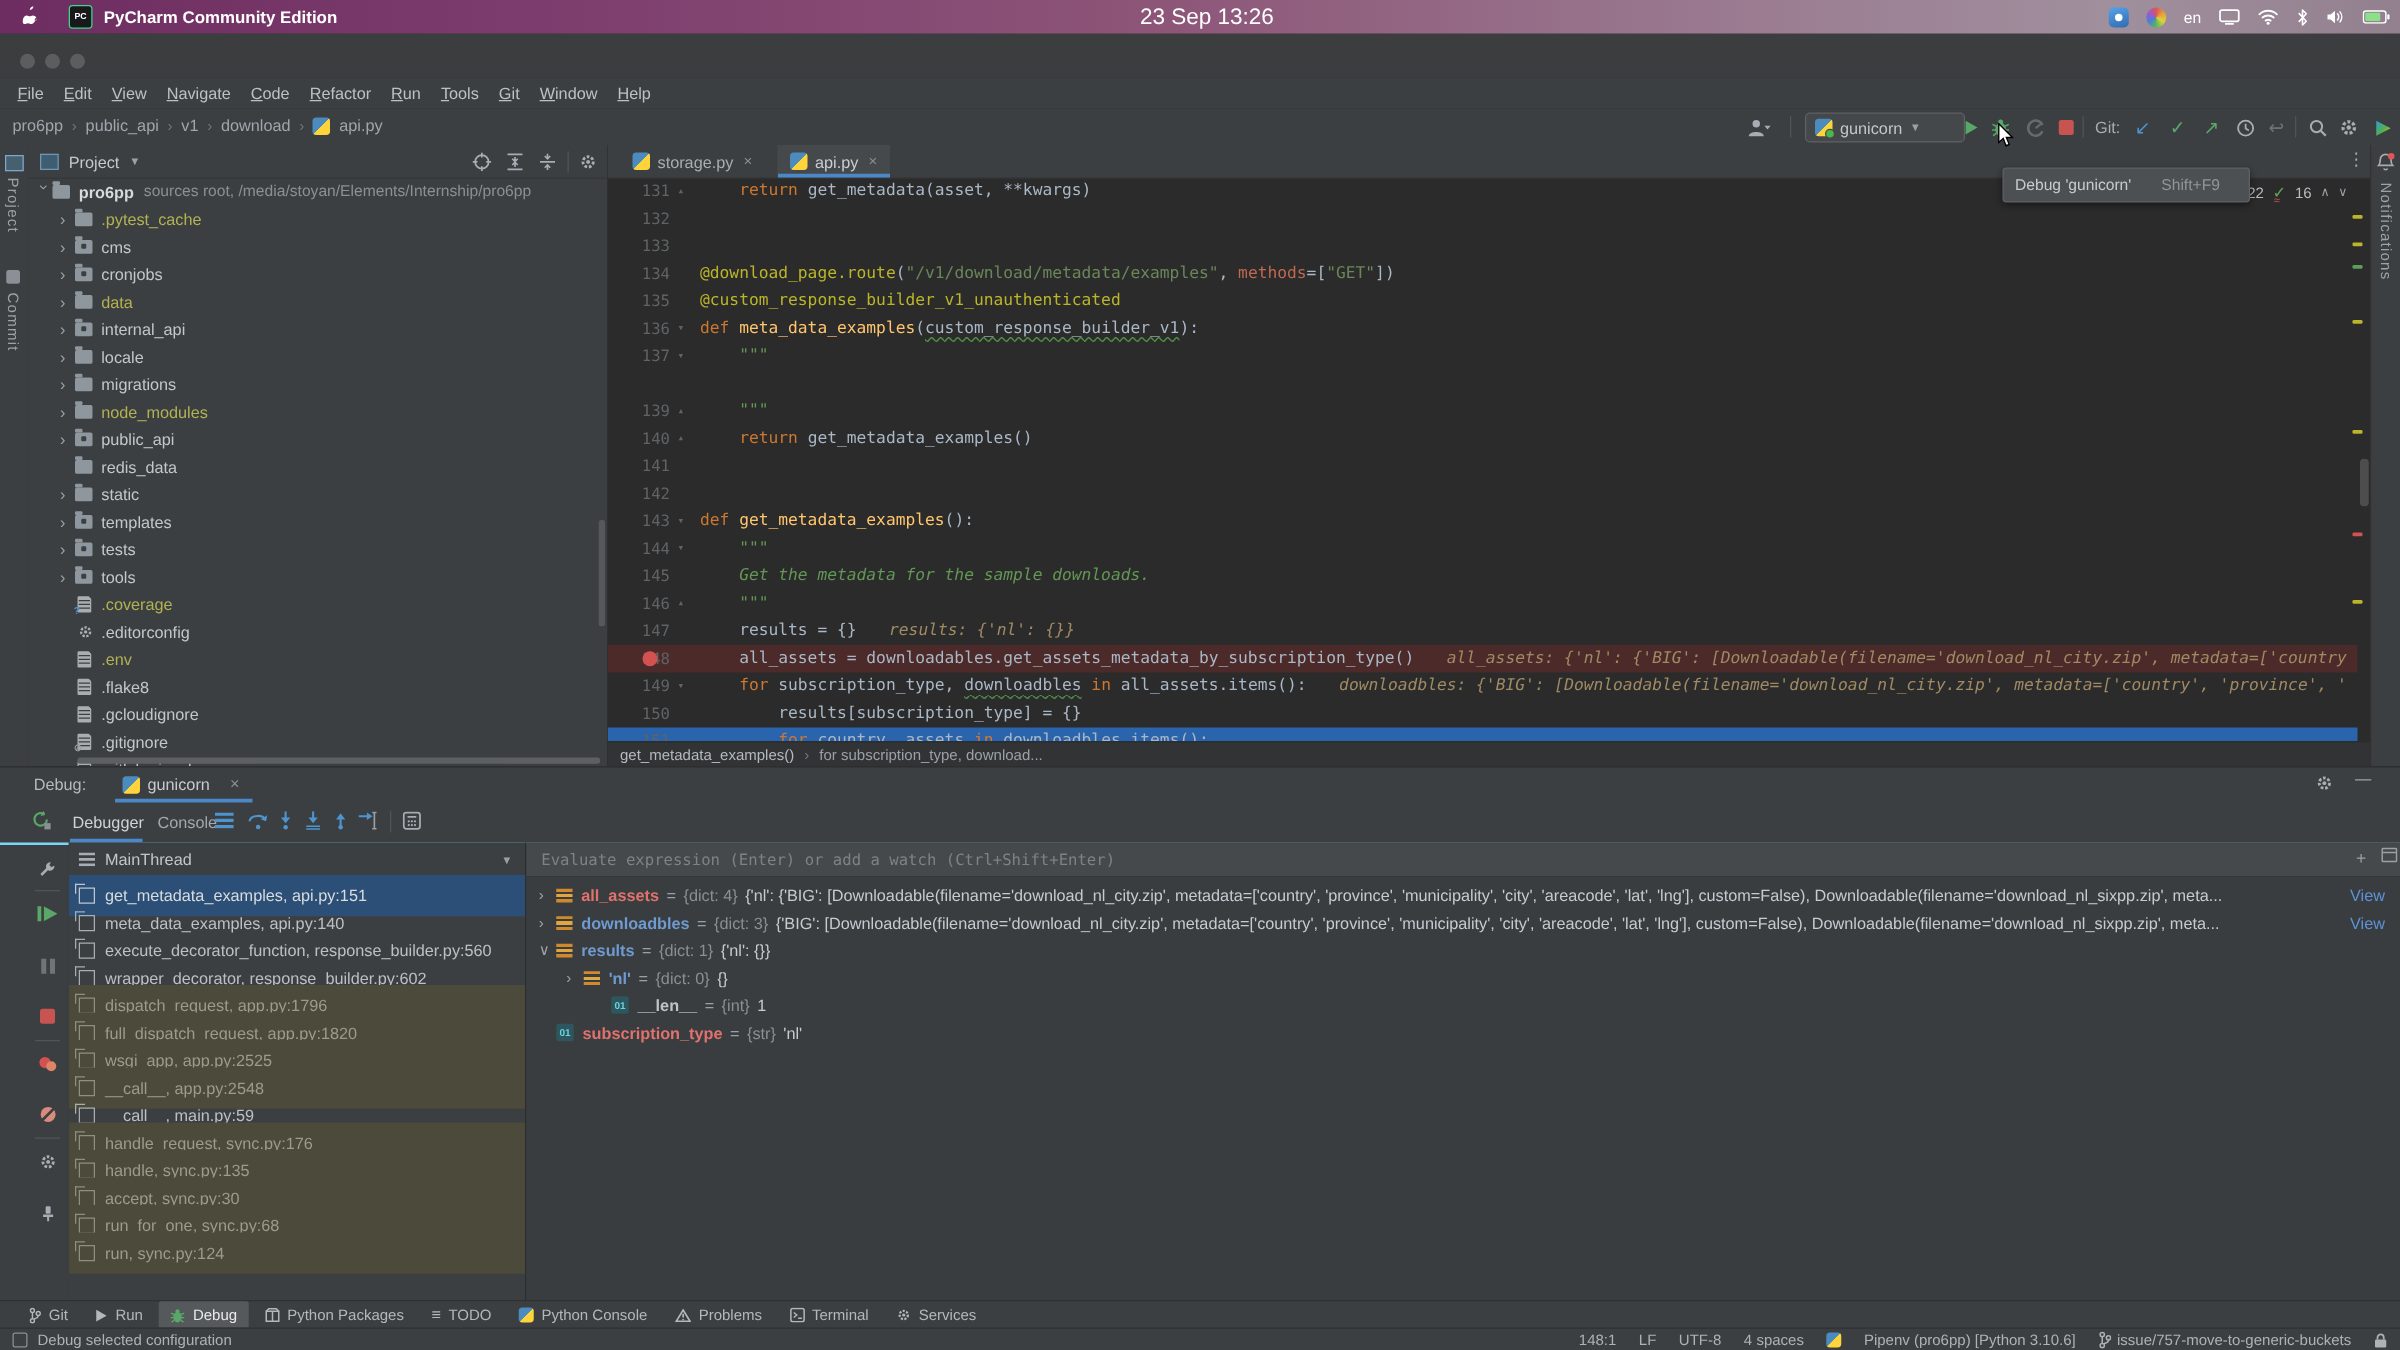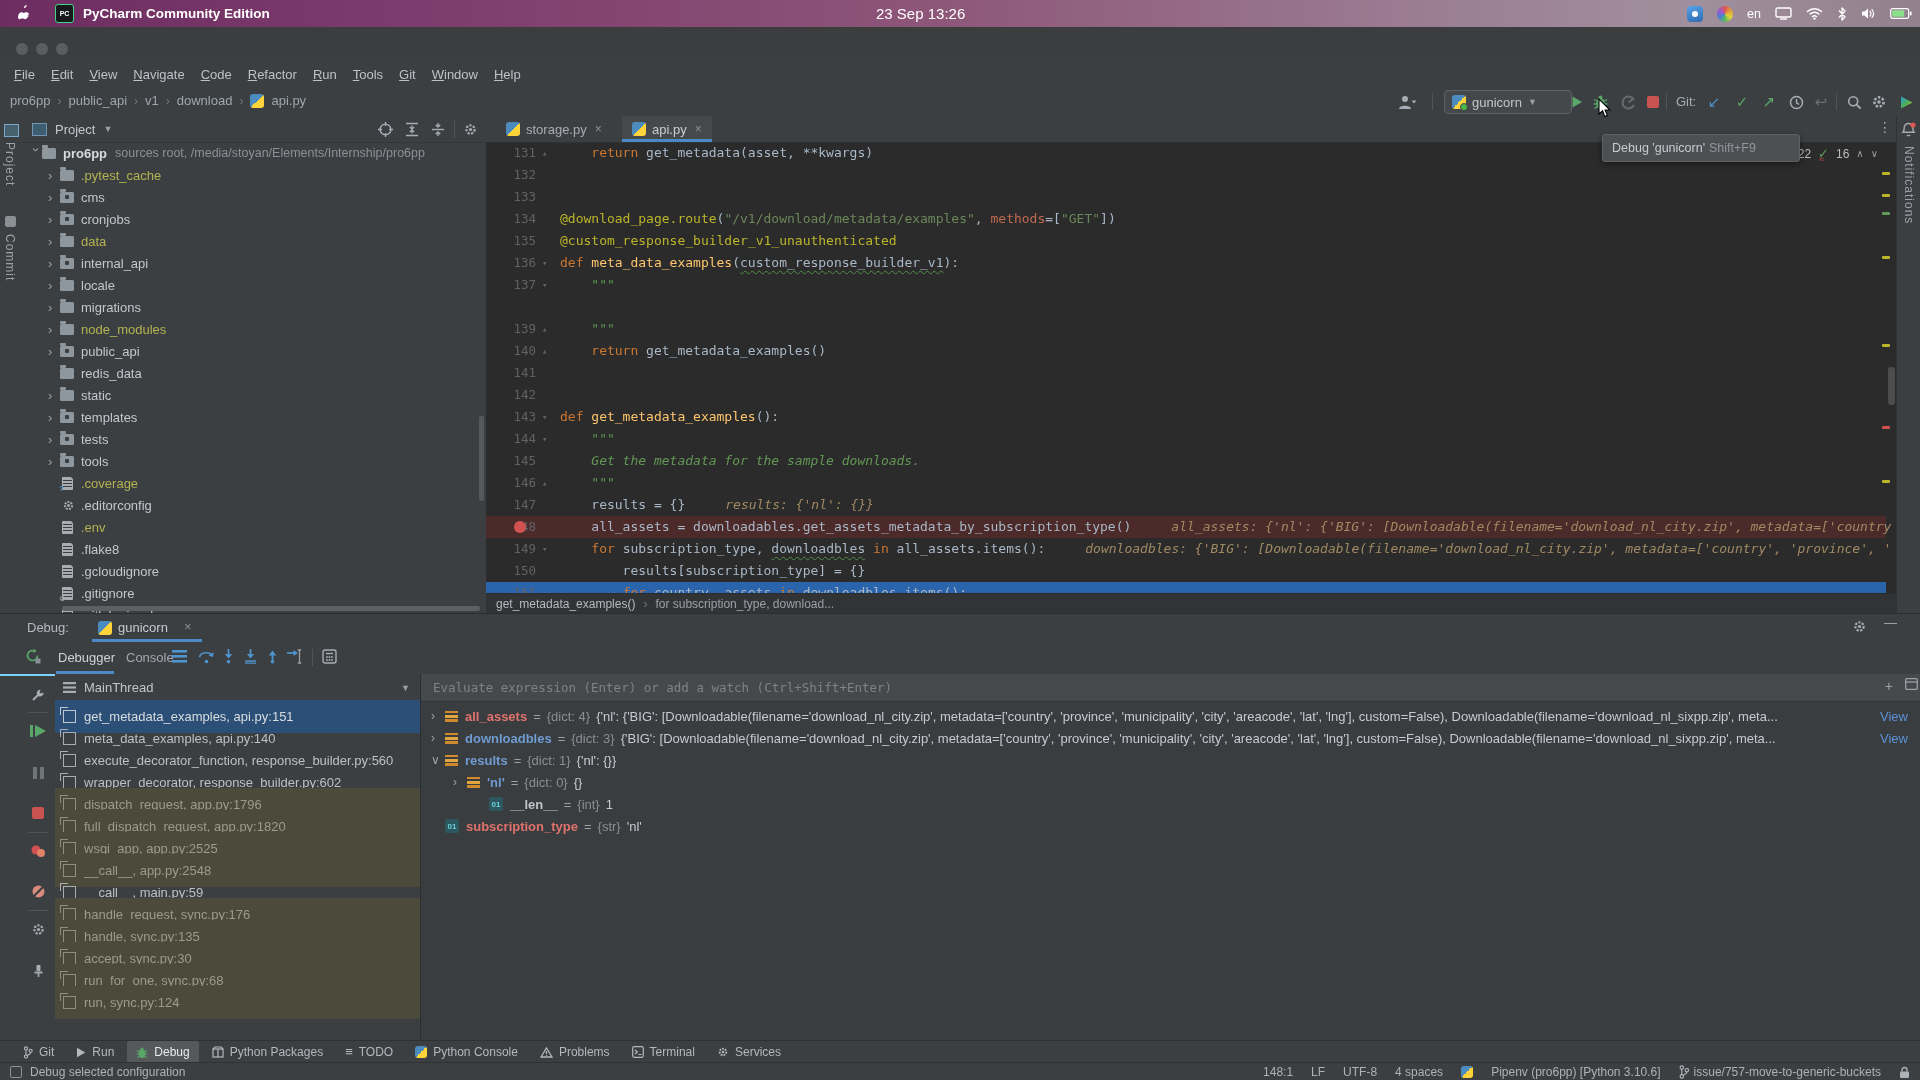--- a/index.html
+++ b/index.html
@@ -9,21 +9,21 @@
   .abs{position:absolute}
   .row{display:flex;align-items:center}
   .mono{font-family:"DejaVu Sans Mono","Liberation Mono",monospace}
   .vtext{writing-mode:vertical-rl;font-size:12px;color:#9da2a8;letter-spacing:1px}
 
   
   #macbar{left:0;top:0;width:1920px;height:27px;
     background:linear-gradient(90deg,#6d2d60 0%,#7c3c6d 22%,#8d5578 48%,#9b7d92 74%,#a08f9d 88%,#93808f 100%);
     display:flex;align-items:center;color:#fff}
   #macbar .appname{font-weight:bold;font-size:13.5px;color:#fff}
-  #macbar .clock{position:absolute;left:876px;color:#fff;font-size:15px}
+  #macbar .clock{position:absolute;left:912px;color:#fff;font-size:18px}
   .macicons{position:absolute;right:8px;display:flex;align-items:center;gap:14px}
   .pcbadge{width:17px;height:17px;border-radius:3px;background:#17191b;border:1px solid #3fd68a;
     color:#fff;font-size:7px;font-weight:bold;display:flex;align-items:center;justify-content:center}
 
   
   #titlebar{left:0;top:27px;width:1920px;height:35px;background:#3b3d3e;border-bottom:1px solid #313335}
   .tl{position:absolute;top:16px;width:12px;height:12px;border-radius:50%;background:#5b5d5e}
   #wtitle{position:absolute;top:9px;left:0;width:100%;text-align:center;color:#a3a7ab;font-size:13px}
 
   
@@ -76,21 +76,21 @@
   .codeline{position:absolute;left:0;width:1400px;height:22px;line-height:22px;white-space:pre}
   .codeline .lnum{position:absolute;left:0;width:50px;text-align:right;color:#606366;font-size:12.5px}
   .codeline .fold{position:absolute;left:56px;color:#606366;font-size:9px;top:0}
   .codeline .code{position:absolute;left:74px;font-size:13px;color:#a9b7c6;white-space:pre}
   .codeline.bp{background:#4b2a29}
   .codeline.exec{background:#2a64ad}
   .bpdot{position:absolute;left:28px;top:5px;width:12px;height:12px;border-radius:50%;background:#d25252}
   .kw{color:#cc7832}.str{color:#6a8759}.dec{color:#bbb529}.fn{color:#ffc66d}
   .doc{color:#629755;font-style:italic}.narg{color:#bf6950}
   .warnseg{text-decoration:underline wavy #4f8f44 1px;text-underline-offset:3px}
-  .hint{color:#a08a63;font-style:italic;margin-left:40px}
+  .hint{color:#a08a63;font-style:italic;margin-left:26px}
   #ebc{position:absolute;left:0;top:477px;width:1410px;height:20px;background:#313335;border-top:1px solid #2a2c2e;
        display:flex;align-items:center;gap:8px;padding-left:10px;color:#9ba1a8;font-size:12px}
   #inspwidget{position:absolute;right:18px;top:30px;display:flex;align-items:center;gap:7px;color:#b9bdc2;font-size:12px}
   .wtri{width:0;height:0;border-left:6px solid transparent;border-right:6px solid transparent;border-bottom:10px solid #d0b53e}
   .stripe{position:absolute;width:8px;height:3px;left:1396px;border-radius:1px}
   #escroll{position:absolute;left:1402px;top:251px;width:7px;height:38px;background:rgba(255,255,255,.16);border-radius:3px}
   .kebab{color:#a3a8ad;font-size:14px;letter-spacing:0}
 
   
   #debug{left:0;top:613px;width:1920px;height:427px;background:#3c3f41;border-top:1px solid #2a2c2e}
@@ -129,21 +129,21 @@
   
   #bottombar{left:0;top:1040px;width:1920px;height:22px;background:#3c3f41;border-top:1px solid #2f3133;display:flex;align-items:center;padding-left:14px;gap:4px}
   .btab{display:flex;align-items:center;gap:6px;padding:2px 9px;color:#b3b8bd;font-size:12px;height:18px}
   .btab.active{background:#55595b;border-radius:2px;color:#e8eaec}
   #statusbar{left:0;top:1062px;width:1920px;height:18px;background:#3c3f41;border-top:1px solid #2f3133;font-size:12px;color:#adb2b7}
   #statusleft{position:absolute;left:10px;top:2px;display:flex;gap:8px;align-items:center}
   #statusright{position:absolute;right:10px;top:2px;display:flex;gap:18px;align-items:center}
 
   
   #tooltip{left:1602px;top:134px;width:178px;height:26px;background:#4d5052;border:1px solid #5e6164;border-radius:3px;
-    box-shadow:0 2px 6px rgba(0,0,0,.45);display:flex;align-items:center;padding:0 9px;gap:4px;font-size:12.5px;color:#c7cbd0;z-index:50}
+    box-shadow:0 2px 6px rgba(0,0,0,.45);display:flex;align-items:center;padding:0 9px;gap:24px;font-size:12.5px;color:#c7cbd0;z-index:50}
   #tooltip .sc{color:#8f959b}
   .bugbtnbg{position:absolute;left:1588px;top:90px;width:24px;height:23px;background:#4f5355;border-radius:3px}
   svg{display:block}
 </style>
 </head>
 <body>
 
 <div id="root">
 
   <div id="macbar" class="abs">

